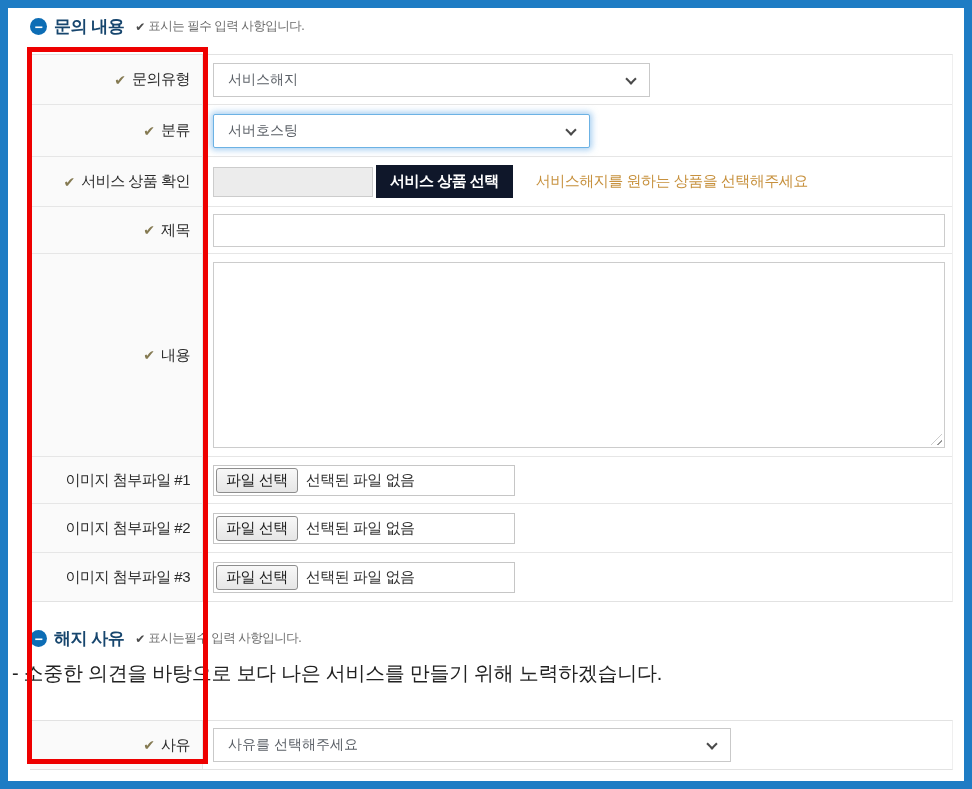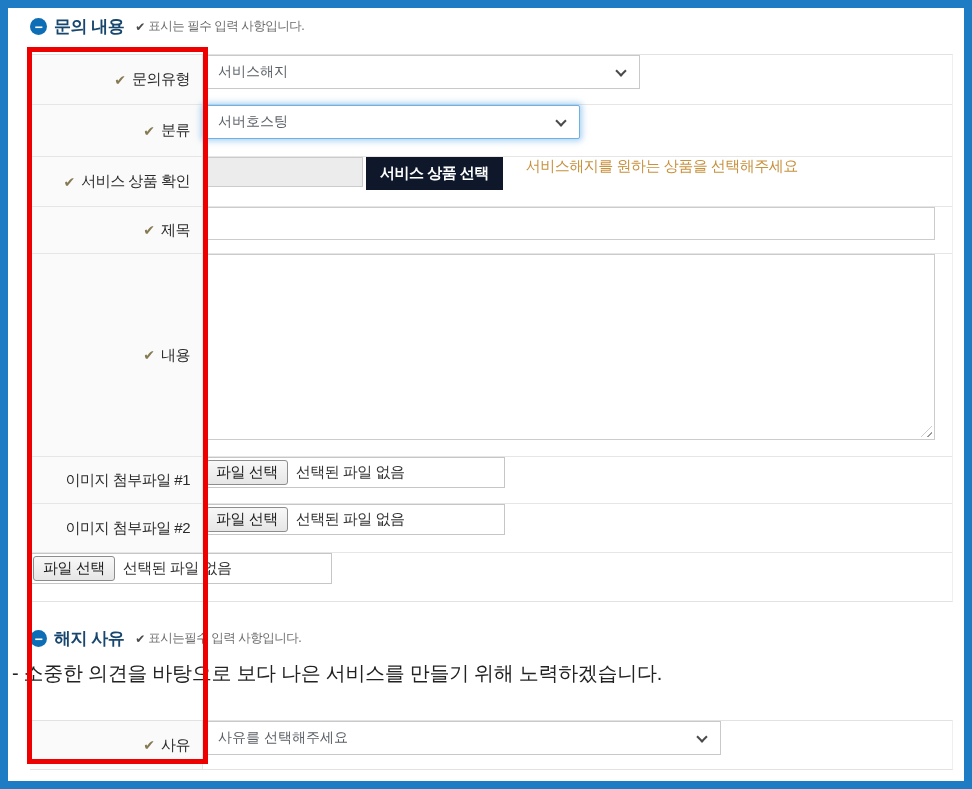--- a/index.html
+++ b/index.html
@@ -17,21 +17,21 @@
   .sec-note span.txt { font-size:12.5px; color:#6b6b6b; letter-spacing:-0.5px; }
 
   
   .form-table { position:absolute; left:22px; width:923px; border-top:1px solid #e2e2e2; border-bottom:1px solid #e2e2e2; border-right:1px solid #efefef; }
   .form-row { display:flex; border-top:1px solid #e6e6e6; }
   .form-row:first-child { border-top:none; }
   .label-cell { width:173px; background:#fafafa; border-right:1px solid #e6e6e6;
                 display:flex; align-items:center; justify-content:flex-end; padding-right:12px; gap:6px; }
   .label-cell .req-check { color:#857a52; font-size:14px; }
   .label-text { font-size:15px; color:#2b2b2b; letter-spacing:-0.5px; white-space:nowrap; }
-  .value-cell { flex:1; display:flex; }
+  .value-cell { flex:1; display:flex; align-items:center; padding-left:10px; }
 
   
   .selectbox { position:relative; height:34px; border:1px solid #c9c9c9; background:#fff;
                display:flex; align-items:center; padding:0 30px 0 14px; font-size:14px; color:#5a5f66; }
   .selectbox.focused { border:1px solid #6cb2e4; box-shadow:0 0 6px 2px rgba(96,168,230,0.55); border-radius:2px; }
   .chev { position:absolute; right:14px; top:11px; width:8px; height:8px;
           border-right:2px solid #4a4a4a; border-bottom:2px solid #4a4a4a; transform:rotate(45deg); }
   .text-input { height:33px; border:1px solid #ccc; background:#fff; padding:0 8px; font-size:14px; color:#333; font-family:inherit; }
   .disabled-input { width:160px; height:30px; border:1px solid #ccc; background:#ececec; }
   .primary-btn { height:33px; margin-left:3px; padding:0 14px; background:#0f172a; color:#fff;
@@ -152,20 +152,23 @@
       </div>
       <div class="value-cell">
         <div class="file-box">
           <button class="file-btn">파일 선택</button>
           <span class="file-status">선택된 파일 없음</span>
         </div>
       </div>
     </div>
 
     <div class="form-row r8">
+      <div class="label-cell">
+        <span class="label-text">이미지 첨부파일 #3</span>
+      </div>
       <div class="value-cell">
         <div class="file-box">
           <button class="file-btn">파일 선택</button>
           <span class="file-status">선택된 파일 없음</span>
         </div>
       </div>
     </div>
 
   </div>
 

